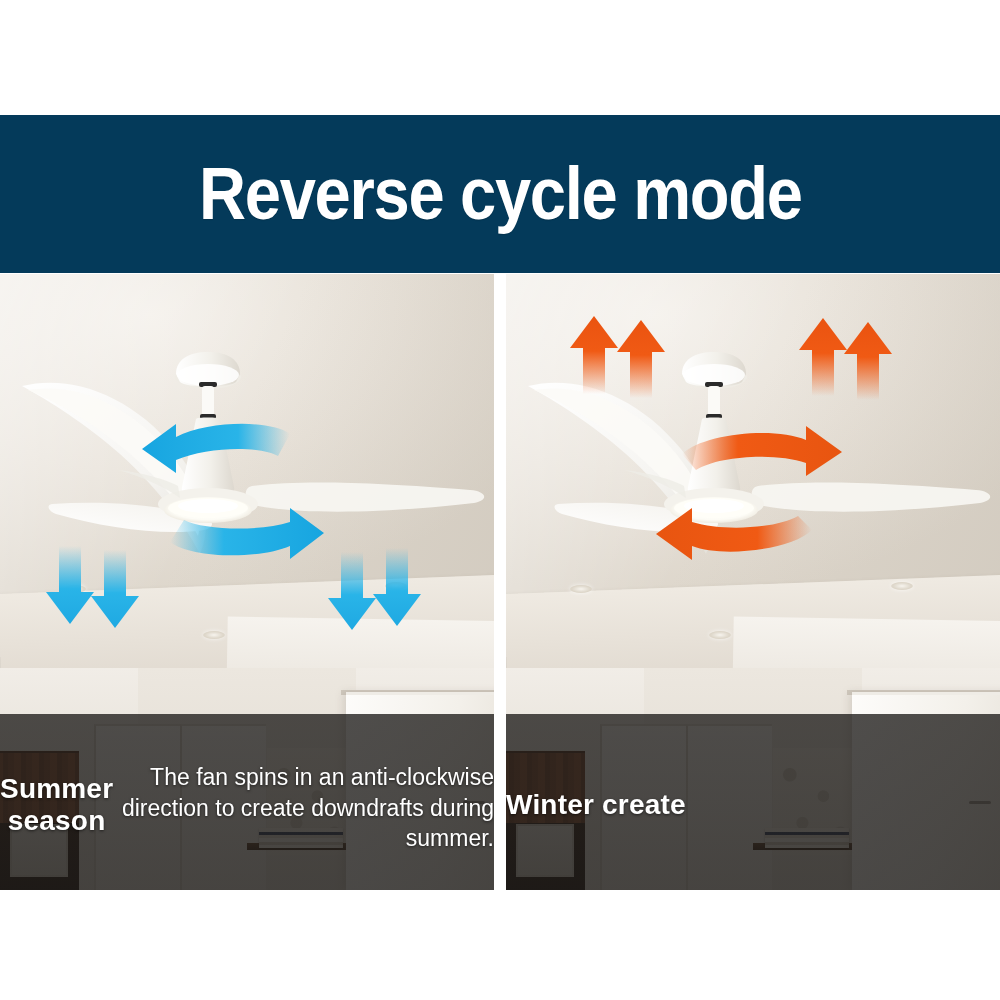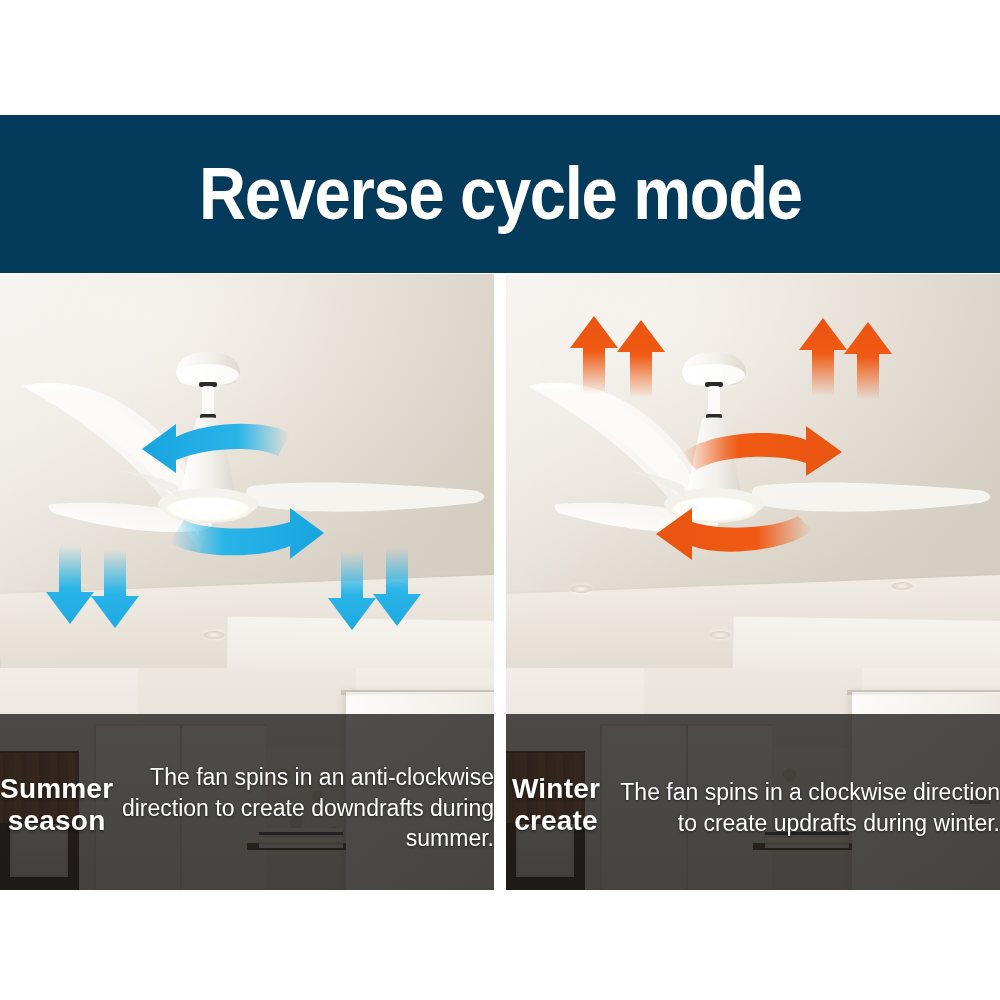--- a/index.html
+++ b/index.html
@@ -427,20 +427,19 @@
             <path d="M317,44 L341,76 L328,76 L328,122 L306,122 L306,76 L293,76 Z" fill="url(#orangeFade)"></path>
           </g>
           <g>
             <path d="M362,48 L386,80 L373,80 L373,126 L351,126 L351,80 L338,80 Z" fill="url(#orangeFade)"></path>
           </g>
         </svg>
       </div>
 
       <div class="caption">
         <h2>Winter create</h2>
-        <p>The fan spins in a clockwise direction to create updrafts during winter.</p>
       </div>
     </div>
 
   </div>
 
   <div class="bottom-white"></div>
 </div>
 
 </body></html>

